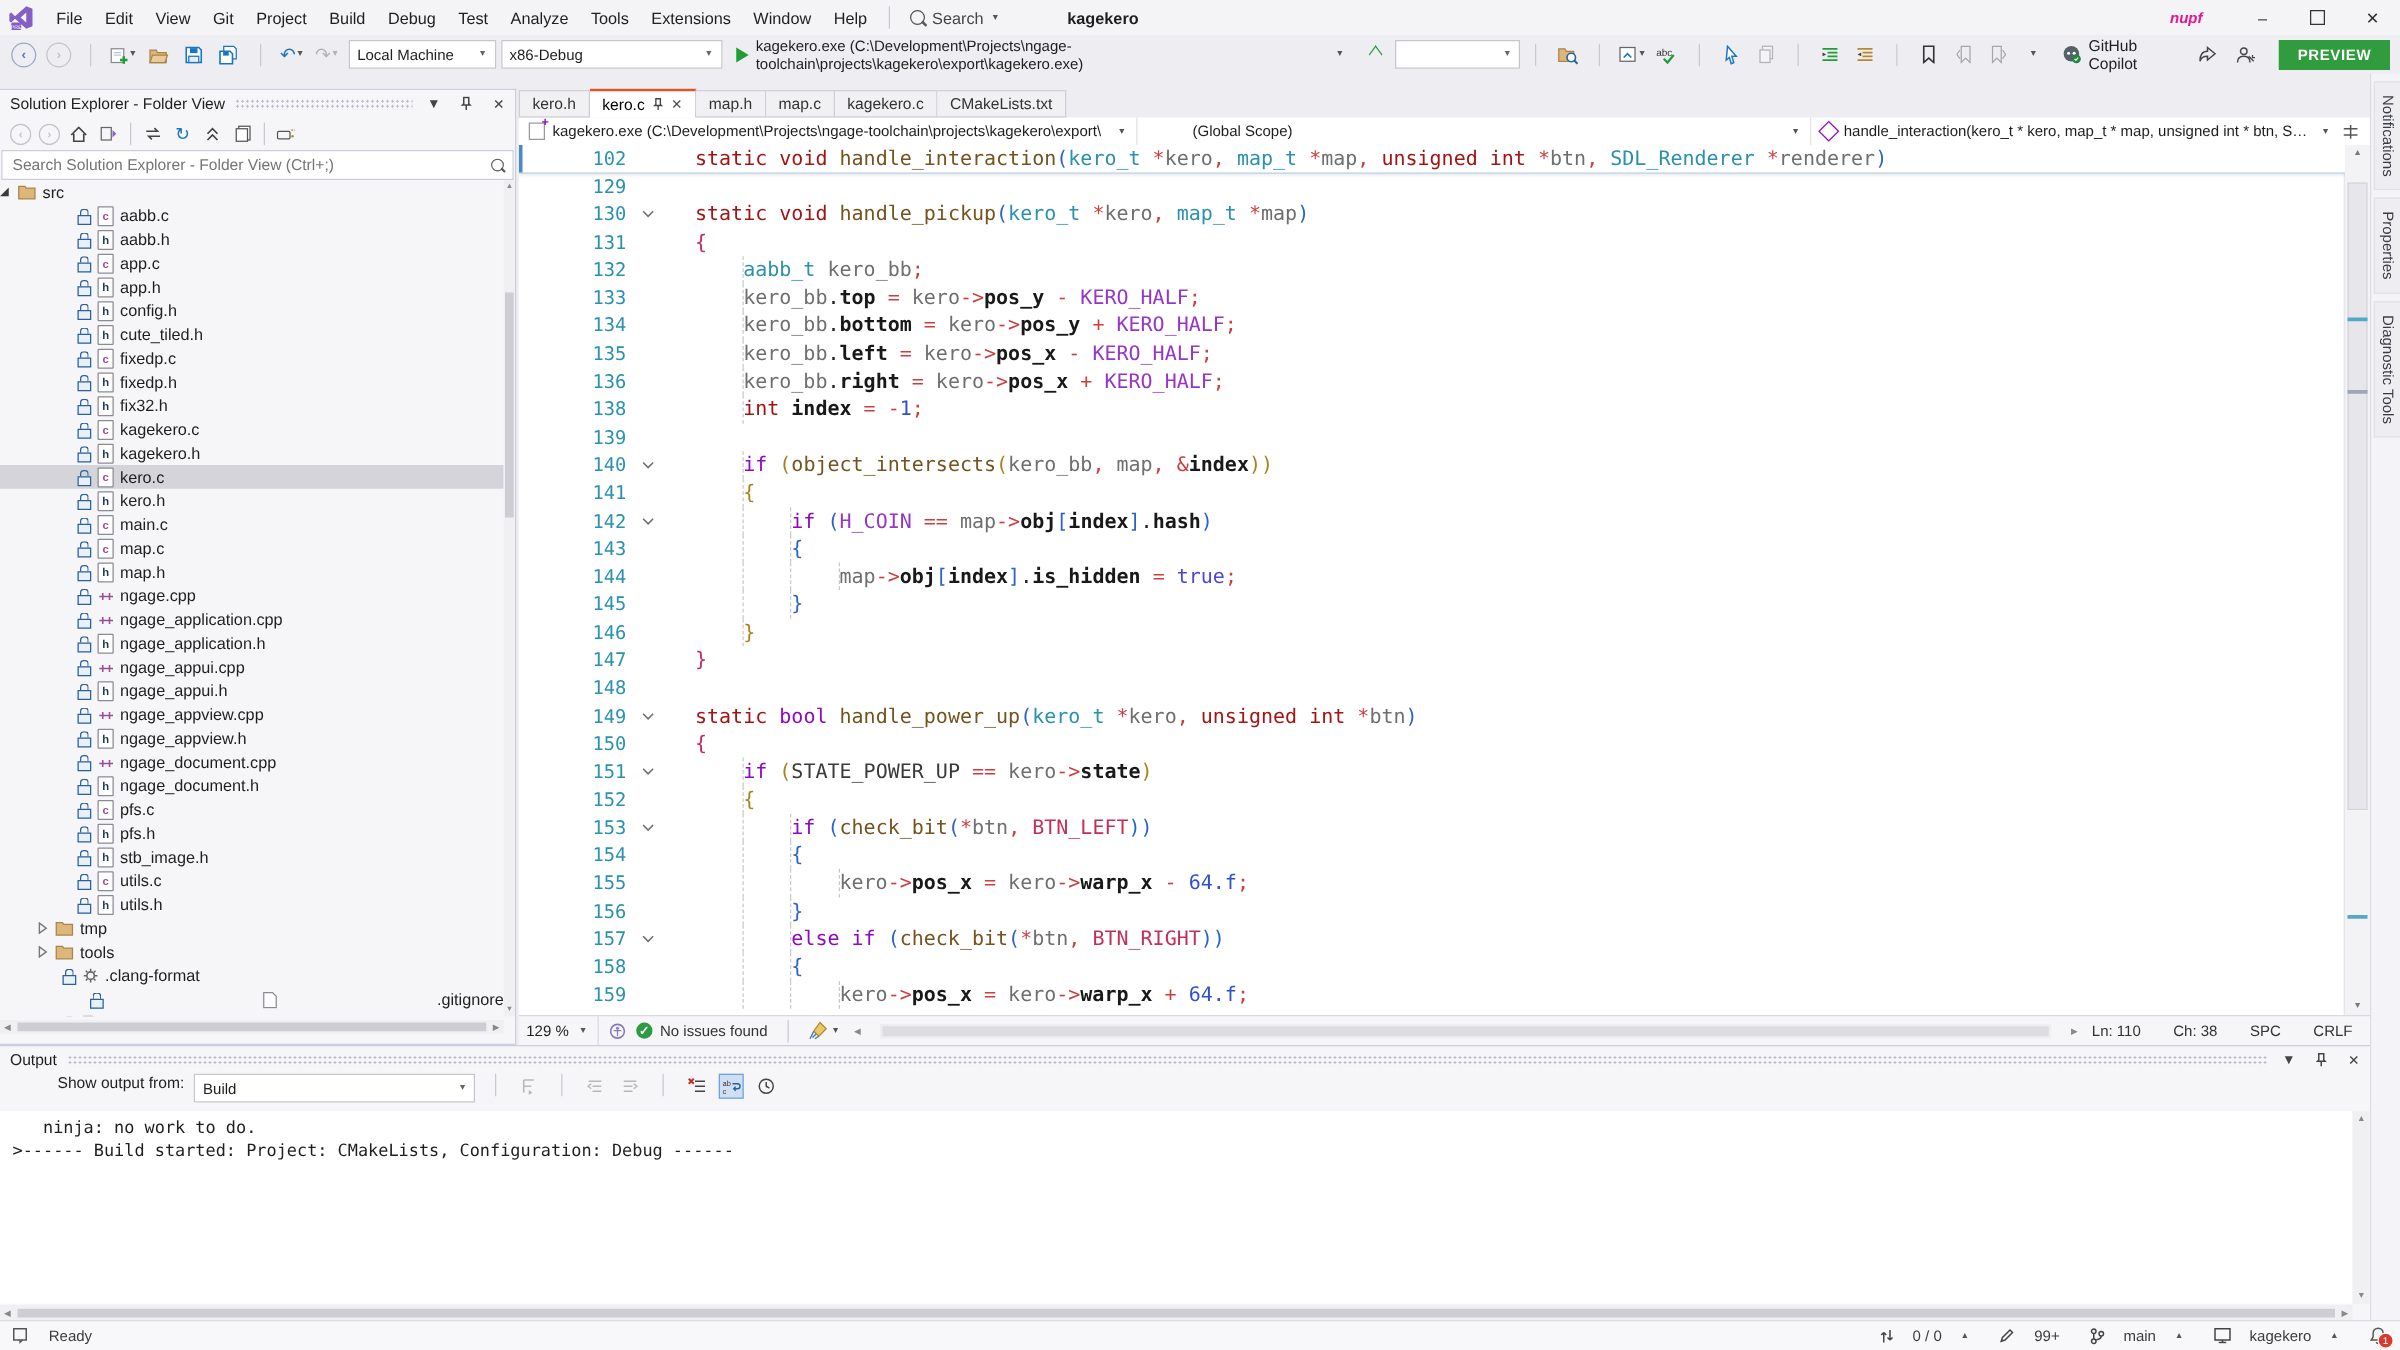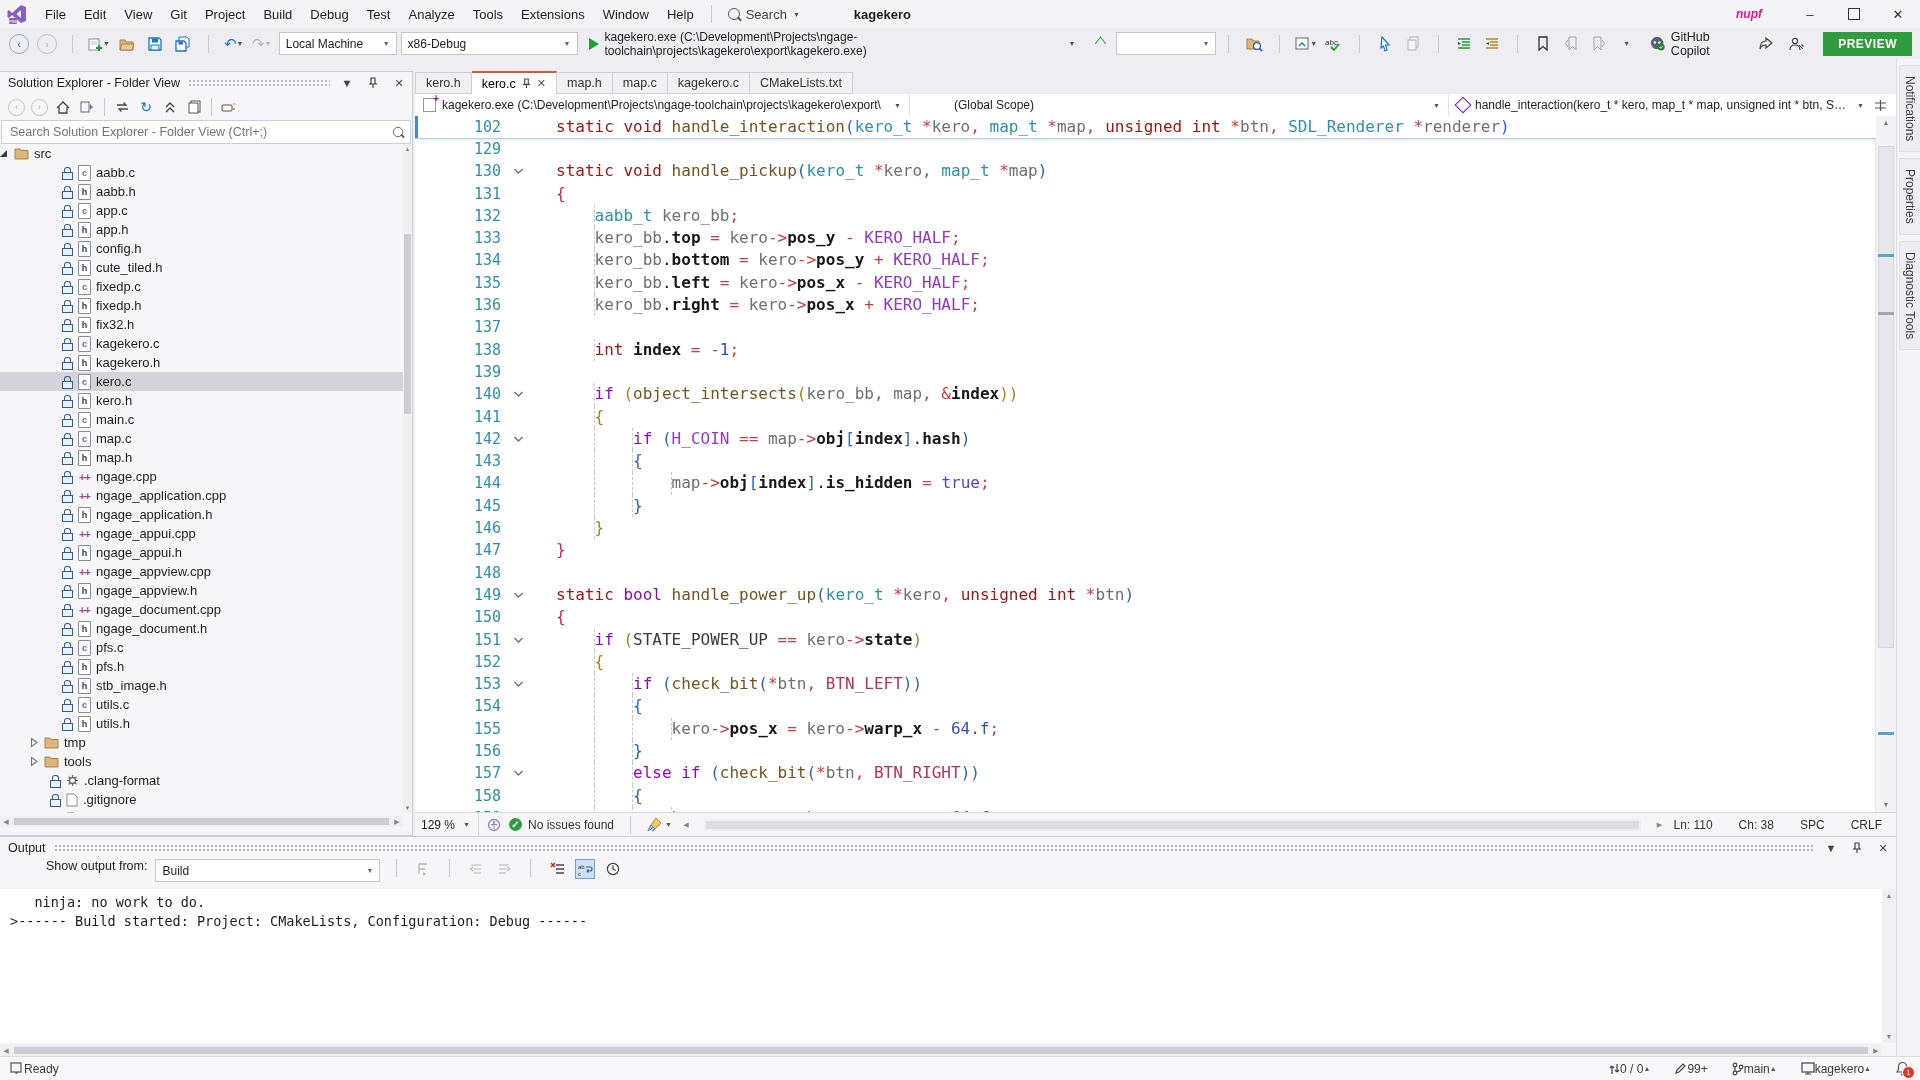--- a/index.html
+++ b/index.html
@@ -118,21 +118,21 @@
                font-family:"DejaVu Sans Mono",monospace;font-size:13.5px;color:#1e1e1e;padding:4px 0 0 10px;white-space:pre;line-height:19px;}
   .out-vscroll{position:absolute;right:0;top:52px;width:14px;bottom:14px;background:#f0f0f3;}
   .out-hscroll{position:absolute;left:0;bottom:0;right:14px;height:13px;background:#f0f0f3;display:flex;align-items:center;}
   .oicon{width:20px;height:20px;display:flex;align-items:center;justify-content:center;}
   .oicon.boxed{background:#cfe0f5;border:1px solid #6da2dd;box-sizing:border-box;}
   .gray{opacity:.38;}
   
   .statusbar{position:absolute;left:0;top:1056px;width:1920px;height:24px;background:#f8f8fa;border-top:1px solid #dcdce3;
              display:flex;align-items:center;font-size:12px;color:#3b3b3b;padding:0 10px;box-sizing:border-box;}
   .sb-right{margin-left:auto;display:flex;align-items:center;gap:24px;}
-  .sb-item{display:flex;align-items:center;gap:0;}
+  .sb-item{display:flex;align-items:center;gap:15px;}
   .badge{position:absolute;right:-5px;bottom:-3px;background:#d83b2d;color:#fff;border-radius:50%;
          width:11px;height:11px;font-size:8px;display:flex;align-items:center;justify-content:center;border:1px solid #fff;}
   svg{display:block}
 </style>
 </head>
 <body>
 
 <div class="screen">
 
   <div class="titlebar">
@@ -596,21 +596,21 @@
           <div class="trow" style="padding-left: 50px;">
             <span class="lock"></span>
             <span>
               <svg width="13" height="13" viewBox="0 0 13 13">
                 <circle cx="6.5" cy="6.5" r="3" fill="none" stroke="#666" stroke-width="1.3"></circle>
                 <path d="M6.5 1 v2 M6.5 10 v2 M1 6.5 h2 M10 6.5 h2 M2.6 2.6 l1.4 1.4 M9 9 l1.4 1.4 M10.4 2.6 L9 4 M4 9 l-1.4 1.4" stroke="#666" stroke-width="1.2"></path>
               </svg>
             </span>
             <span>.clang-format</span>
           </div>
-          <div class="trow" style="padding-left: 50px;">
+          <div class="trow" style="padding-left: 72px; justify-content: space-between;">
             <span class="lock"></span>
             <span>
               <svg width="12" height="14" viewBox="0 0 12 14">
                 <path d="M1 1 h7 l3 3 v9 H1 Z" fill="#fff" stroke="#8a8a93"></path>
               </svg>
             </span>
             <span>.gitignore</span>
           </div>
           <div class="trow" style="padding-left: 50px;">
             <span class="lock"></span>
@@ -688,21 +688,20 @@
             <div class="cline"><span class="ln">129</span><span class="ctext"></span></div>
             <div class="cline"><span class="ln">130</span><span class="fold"><svg width="11" height="22" viewBox="0 0 11 22">
                   <path d="M1.5 9 L5.5 13 L9.5 9" fill="none" stroke="#707070" stroke-width="1.3"></path>
                 </svg></span><span class="ctext"><span class="tk-k1">static </span><span class="tk-k1">void </span><span class="tk-fn">handle_pickup</span><span class="tk-p3">(</span><span class="tk-ty">kero_t </span><span class="tk-op">*</span><span class="tk-lv">kero</span><span class="tk-op">, </span><span class="tk-ty">map_t </span><span class="tk-op">*</span><span class="tk-lv">map</span><span class="tk-p3">)</span></span></div>
             <div class="cline"><span class="ln">131</span><span class="ctext"><span class="tk-p1">{</span></span></div>
             <div class="cline"><span class="ln">132</span><span class="ctext"><span class="g"></span><span class="tk-ty">aabb_t </span><span class="tk-lv">kero_bb</span><span class="tk-op">;</span></span></div>
             <div class="cline"><span class="ln">133</span><span class="ctext"><span class="g"></span><span class="tk-lv">kero_bb</span><span class="tk-pl">.</span><span class="tk-mb">top</span><span class="tk-op"> = </span><span class="tk-lv">kero</span><span class="tk-op">-&gt;</span><span class="tk-mb">pos_y</span><span class="tk-op"> - </span><span class="tk-mc">KERO_HALF</span><span class="tk-op">;</span></span></div>
             <div class="cline"><span class="ln">134</span><span class="ctext"><span class="g"></span><span class="tk-lv">kero_bb</span><span class="tk-pl">.</span><span class="tk-mb">bottom</span><span class="tk-op"> = </span><span class="tk-lv">kero</span><span class="tk-op">-&gt;</span><span class="tk-mb">pos_y</span><span class="tk-op"> + </span><span class="tk-mc">KERO_HALF</span><span class="tk-op">;</span></span></div>
             <div class="cline"><span class="ln">135</span><span class="ctext"><span class="g"></span><span class="tk-lv">kero_bb</span><span class="tk-pl">.</span><span class="tk-mb">left</span><span class="tk-op"> = </span><span class="tk-lv">kero</span><span class="tk-op">-&gt;</span><span class="tk-mb">pos_x</span><span class="tk-op"> - </span><span class="tk-mc">KERO_HALF</span><span class="tk-op">;</span></span></div>
             <div class="cline"><span class="ln">136</span><span class="ctext"><span class="g"></span><span class="tk-lv">kero_bb</span><span class="tk-pl">.</span><span class="tk-mb">right</span><span class="tk-op"> = </span><span class="tk-lv">kero</span><span class="tk-op">-&gt;</span><span class="tk-mb">pos_x</span><span class="tk-op"> + </span><span class="tk-mc">KERO_HALF</span><span class="tk-op">;</span></span></div>
-            <div class="cline"><span class="ln">137</span><span class="ctext"></span></div>
             <div class="cline"><span class="ln">138</span><span class="ctext"><span class="g"></span><span class="tk-k1">int </span><span class="tk-mb">index</span><span class="tk-op"> = </span><span class="tk-op">-</span><span class="tk-nm">1</span><span class="tk-op">;</span></span></div>
             <div class="cline"><span class="ln">139</span><span class="ctext"></span></div>
             <div class="cline"><span class="ln">140</span><span class="fold"><svg width="11" height="22" viewBox="0 0 11 22">
                   <path d="M1.5 9 L5.5 13 L9.5 9" fill="none" stroke="#707070" stroke-width="1.3"></path>
                 </svg></span><span class="ctext"><span class="g"></span><span class="tk-k2">if </span><span class="tk-p2">(</span><span class="tk-fn">object_intersects</span><span class="tk-p2">(</span><span class="tk-lv">kero_bb</span><span class="tk-op">, </span><span class="tk-lv">map</span><span class="tk-op">, </span><span class="tk-op">&amp;</span><span class="tk-mb">index</span><span class="tk-p2">))</span></span></div>
             <div class="cline"><span class="ln">141</span><span class="ctext"><span class="g"></span><span class="tk-p2">{</span></span></div>
             <div class="cline"><span class="ln">142</span><span class="fold"><svg width="11" height="22" viewBox="0 0 11 22">
                   <path d="M1.5 9 L5.5 13 L9.5 9" fill="none" stroke="#707070" stroke-width="1.3"></path>
                 </svg></span><span class="ctext"><span class="g"></span><span class="g"></span><span class="tk-k2">if </span><span class="tk-p3">(</span><span class="tk-mc">H_COIN </span><span class="tk-op">== </span><span class="tk-lv">map</span><span class="tk-op">-&gt;</span><span class="tk-mb">obj</span><span class="tk-p3">[</span><span class="tk-mb">index</span><span class="tk-p3">]</span><span class="tk-pl">.</span><span class="tk-mb">hash</span><span class="tk-p3">)</span></span></div>
             <div class="cline"><span class="ln">143</span><span class="ctext"><span class="g"></span><span class="g"></span><span class="tk-p3">{</span></span></div>

